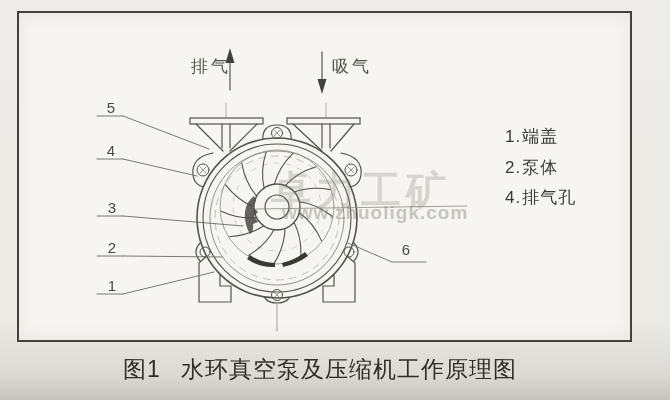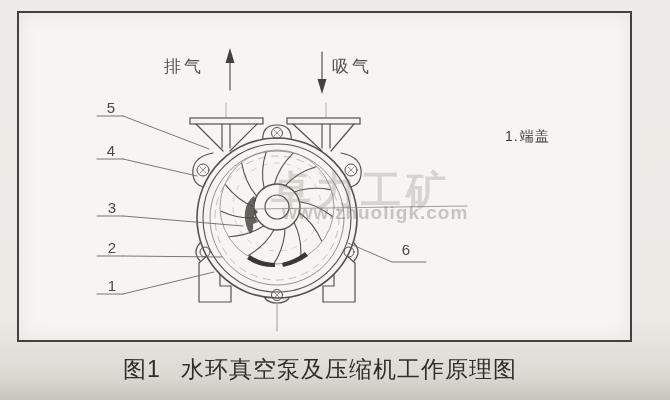--- a/index.html
+++ b/index.html
@@ -14,33 +14,33 @@
   }
   .figure-frame{
     position:absolute;left:17px;top:11px;width:611px;height:327px;
     border:2px solid #44413c;
     background:#f6f5f1;
     box-shadow:inset 0 0 18px rgba(120,115,105,.12);
   }
   .artwork{position:absolute;left:0;top:0;width:670px;height:400px;}
   .txt{position:absolute;color:#3d3a35;white-space:nowrap;}
   .gas-label{font-size:17px;letter-spacing:3px;color:#55514a;}
-  .exhaust-label{left:164px;top:55px;}
+  .exhaust-label{left:191px;top:55px;}
   .suction-label{left:332px;top:55px;}
   .callout{font-size:15px;width:22px;text-align:center;color:#4c4942;}
   .co-5{left:100px;top:99px;}
   .co-4{left:100px;top:142px;}
   .co-3{left:101px;top:199px;}
   .co-2{left:101px;top:239px;}
   .co-1{left:101px;top:277px;}
   .co-6{left:395px;top:241px;}
   .legend{
     position:absolute;left:505px;top:128px;
     display:flex;flex-direction:column;gap:13px;
-    font-size:14px;color:#3c3935;
+    font-size:17px;color:#3c3935;
   }
   .legend-item{line-height:17.5px;letter-spacing:1px;}
   .legend-item .num{margin-right:1px;}
   .watermark-brand{
     left:271px;top:163px;font-size:40px;font-weight:bold;letter-spacing:5px;
     color:rgba(125,119,111,0.26);
   }
   .watermark-url{
     left:282px;top:202px;font-size:19px;font-weight:bold;letter-spacing:1px;
     color:rgba(122,116,108,0.38);
@@ -196,19 +196,25 @@
   <div class="txt callout co-1">1</div>
   <div class="txt callout co-6">6</div>
 
   <div class="txt watermark-brand">卓力工矿</div>
   <div class="txt watermark-url">www.zhuoligk.com</div>
 
   <div class="legend">
     <div class="legend-item">
       <span class="num">1.</span><span>端盖</span>
     </div>
+    <div class="legend-item">
+      <span class="num">2.</span><span>泵体</span>
+    </div>
+    <div class="legend-item">
+      <span class="num">4.</span><span>排气孔</span>
+    </div>
   </div>
 
   <div class="figure-caption">
     <span class="cap-prefix">图1</span><span>水环真空泵及压缩机工作原理图</span>
   </div>
 
 </div>
 
 </body></html>

